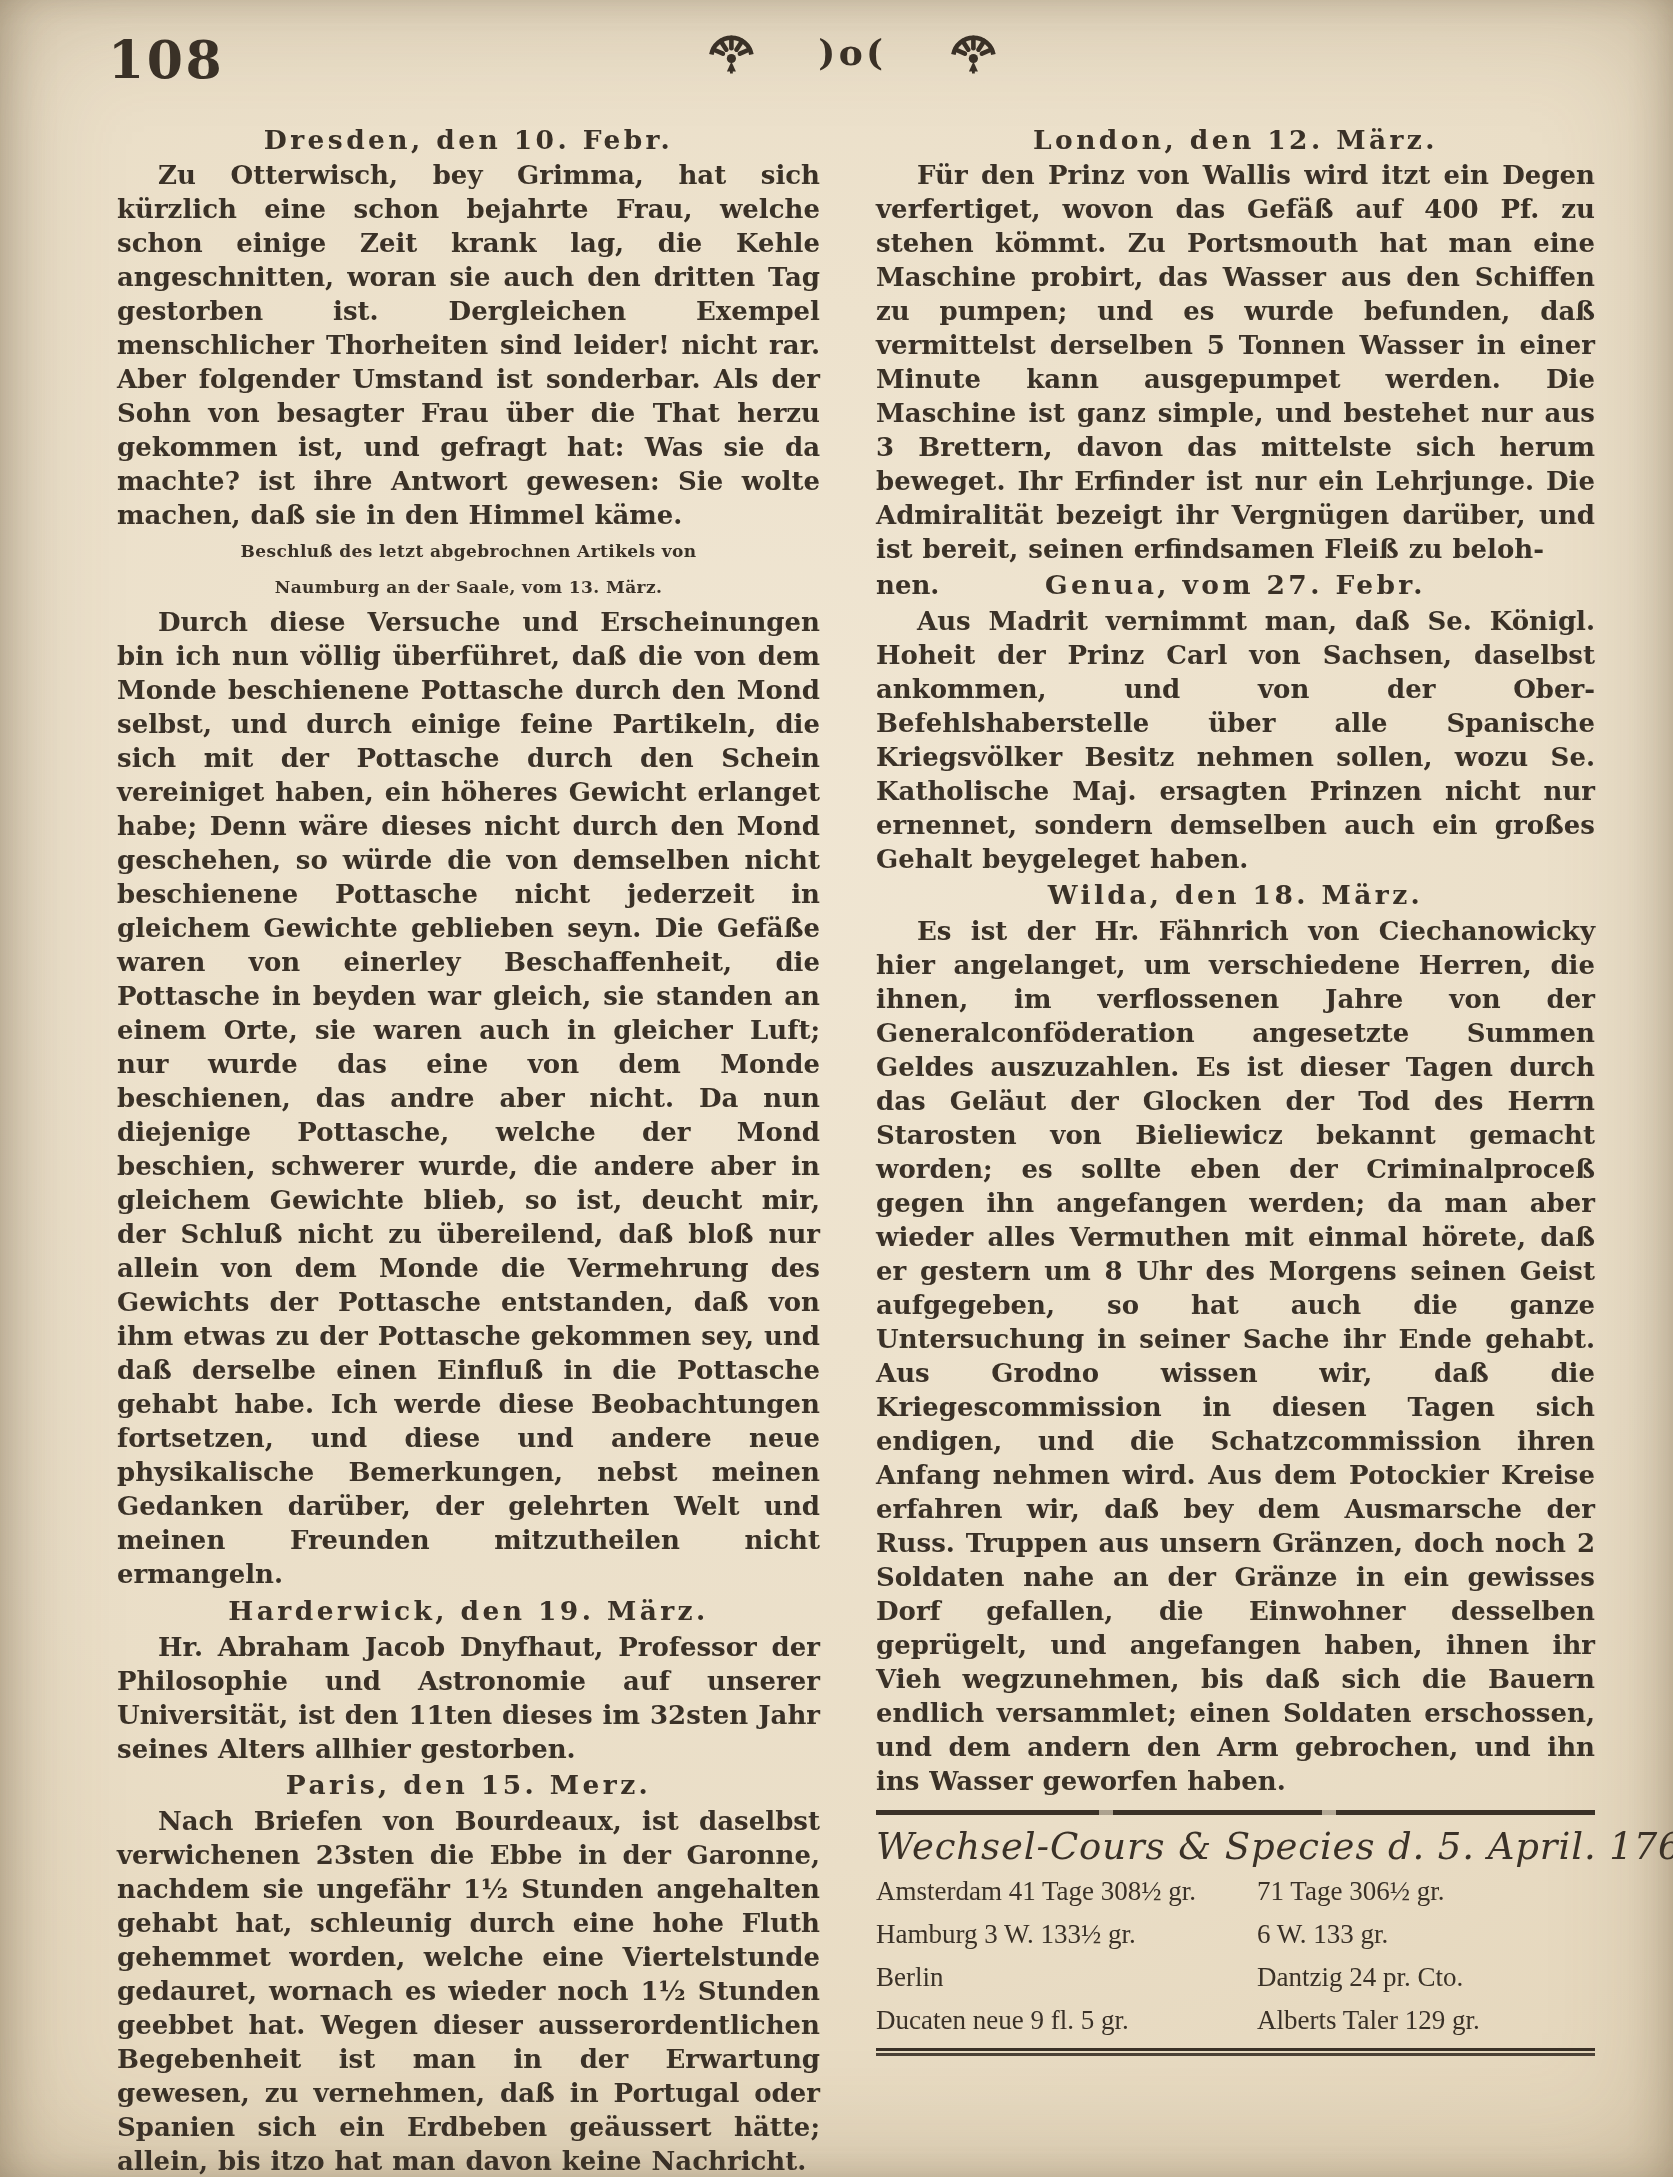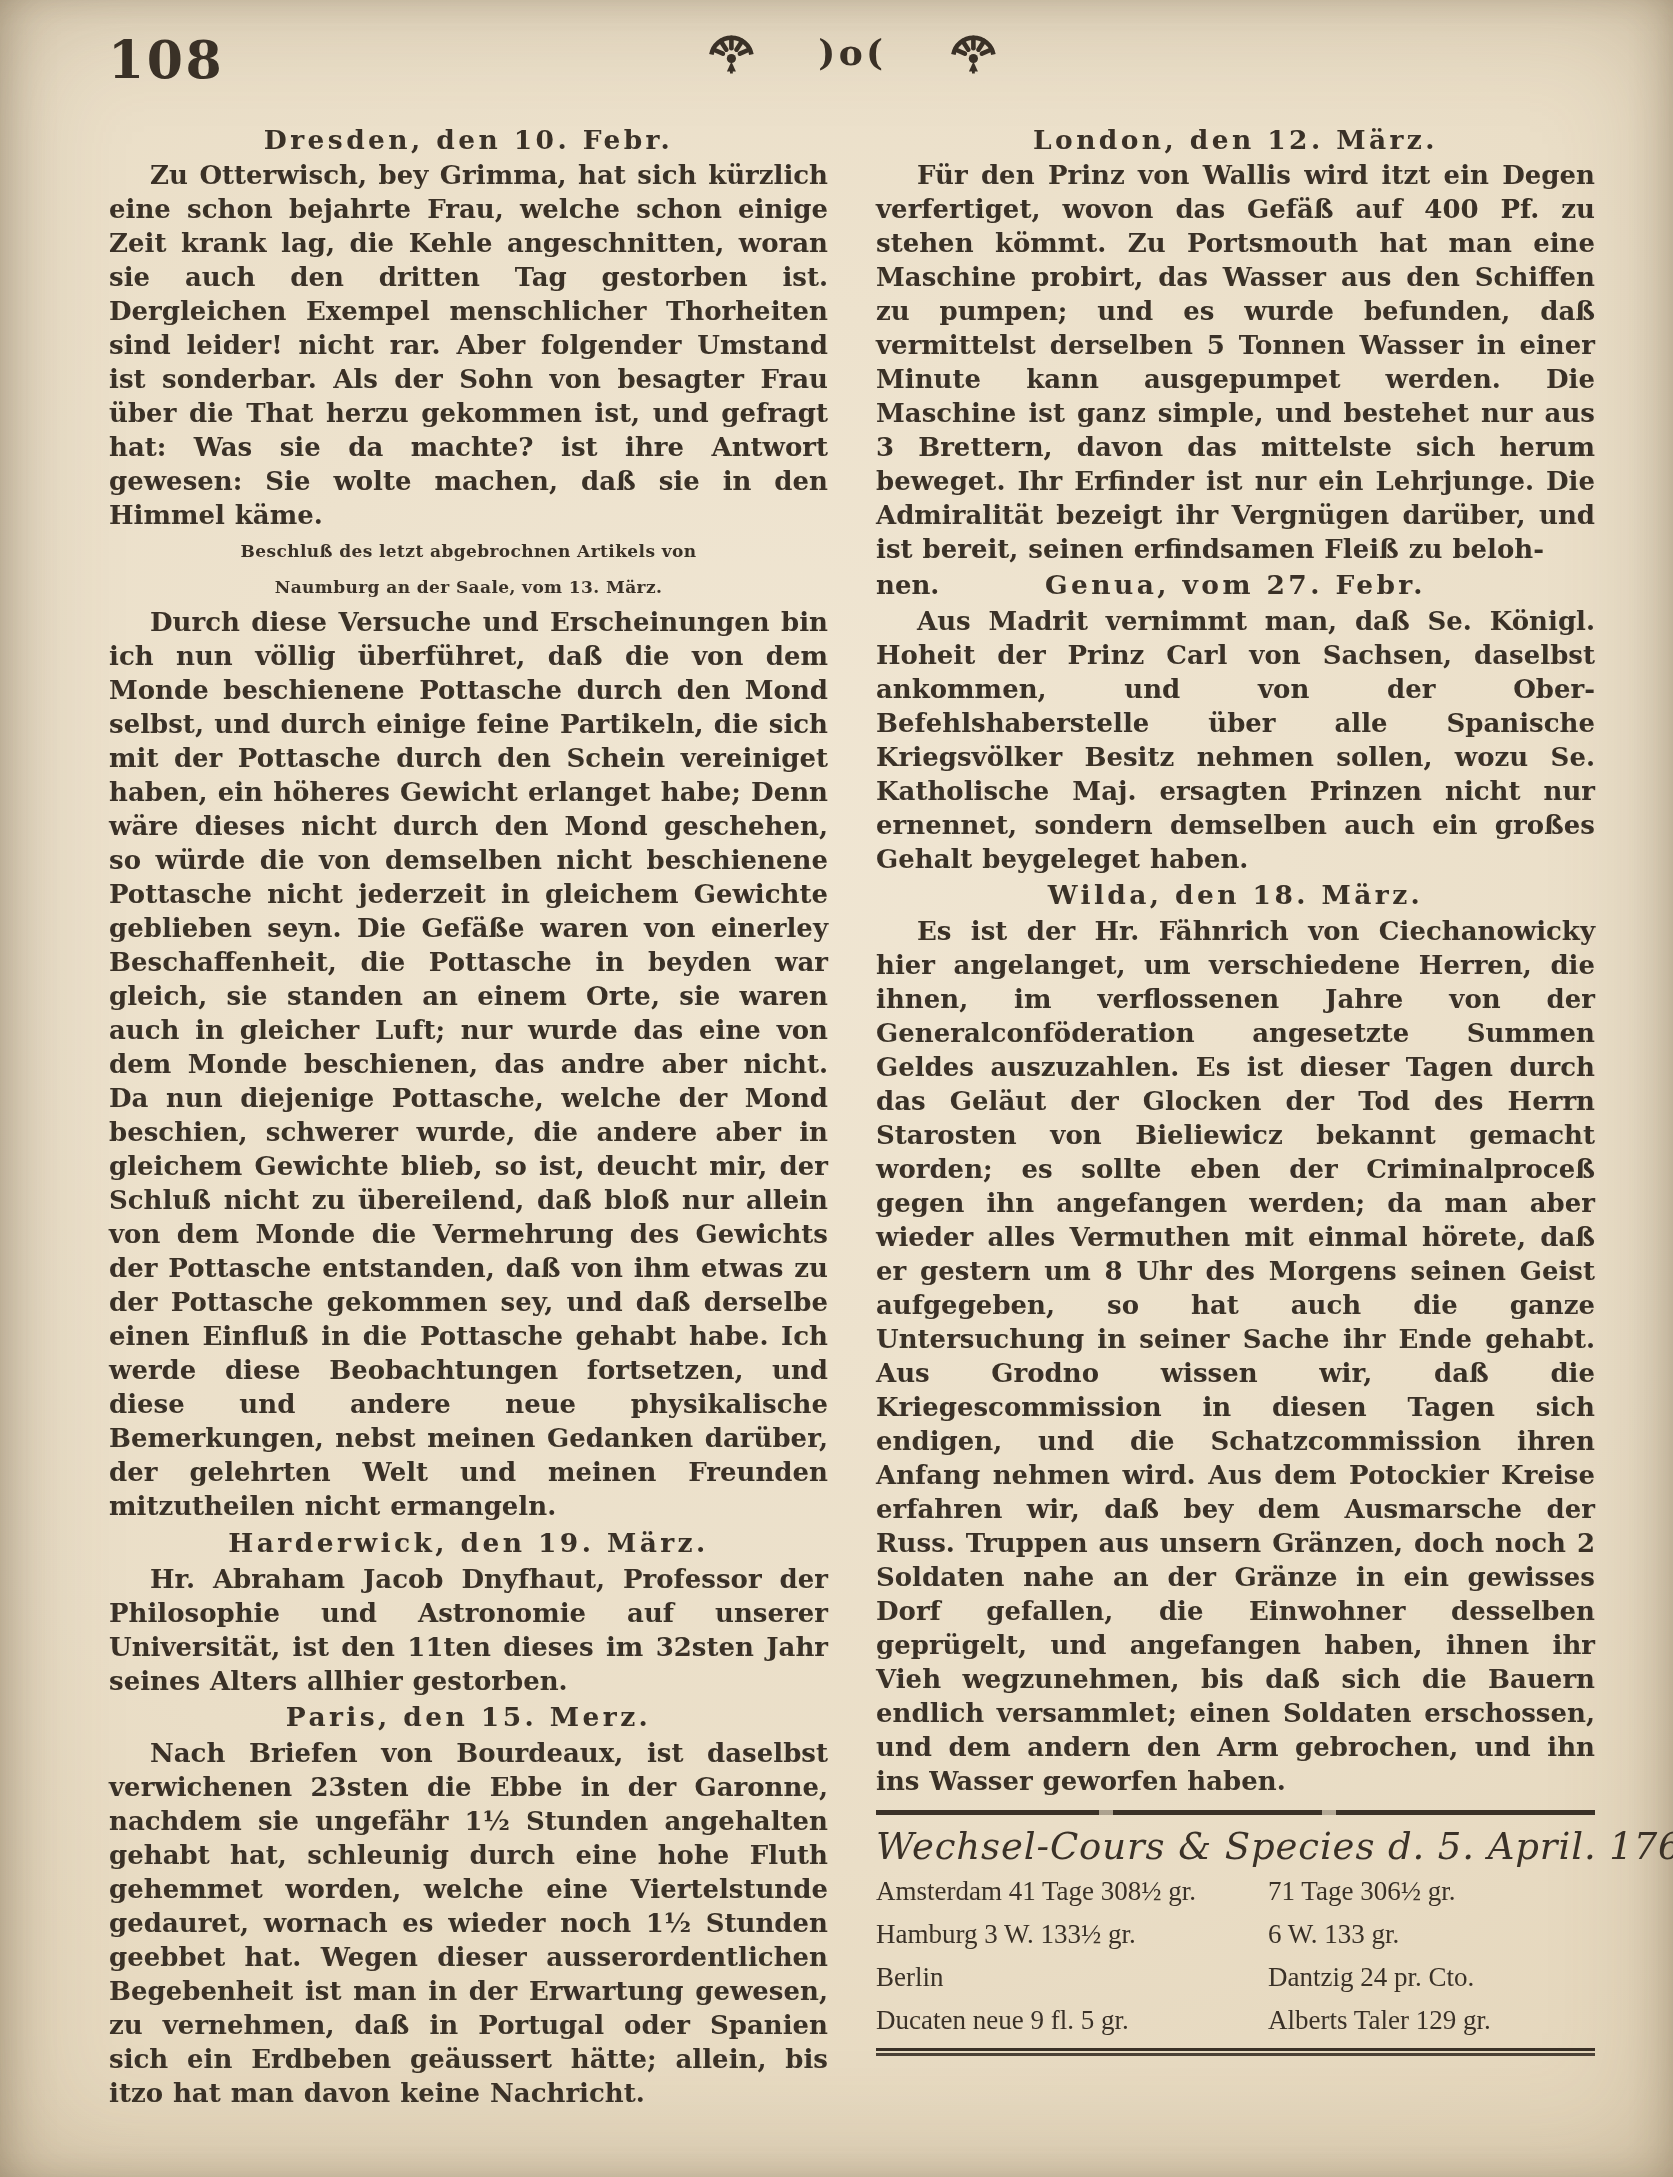--- a/index.html
+++ b/index.html
@@ -24,21 +24,21 @@
   }
   .fan{display:block;}
   .lens{
     font-size:36px;font-weight:bold;letter-spacing:3.4px;line-height:1;
     font-family:"DejaVu Serif", serif;
   }
   .columns{
     position:absolute;left:109px;top:120px;width:1486px;
     display:flex;gap:48px;
   }
-  .col{width:719px;}
+  .col{width:719px;margin-left:8px;}
   .dateline{
     text-align:center;font-weight:bold;
     font-size:26.5px;line-height:34px;letter-spacing:3.4px;
     margin:2.6px 0 1.7px 0;
   }
   .subhead{
     text-align:center;font-weight:bold;
     font-size:17px;line-height:34px;letter-spacing:0.4px;
     margin:1.7px 0;
   }
@@ -59,21 +59,21 @@
   .exchange{margin-top:12px;font-family:"Liberation Serif", serif;}
   .rule-top{
     height:5.1px;margin:5.1px 0 8.6px 0;
     background:linear-gradient(90deg,#3a3127 0 31%, rgba(58,49,39,.35) 31% 33%, #3a3127 33% 62%, rgba(58,49,39,.3) 62% 64%, #3a3127 64% 100%);
   }
   .ex-title{
     font-style:italic;font-size:37px;line-height:46px;
     letter-spacing:0.9px;white-space:nowrap;
     font-family:"DejaVu Serif", serif;font-weight:normal;
   }
-  .ex-row{display:flex;font-size:27px;line-height:43px;font-weight:normal;gap:11px;}
+  .ex-row{display:flex;font-size:27px;line-height:43px;font-weight:normal;}
   .ex-left{width:53%;}
   .ex-right{flex:1;}
   .rule-bottom{
     height:7.7px;margin:6.8px 0 8.6px 0;
     background:linear-gradient(#3a3127 0 3.4px, transparent 3.4px 5.1px, rgba(58,49,39,.9) 5.1px 7.7px);
   }
   .footer-note{
     text-align:center;font-weight:bold;
     font-size:25px;line-height:35px;
   }

